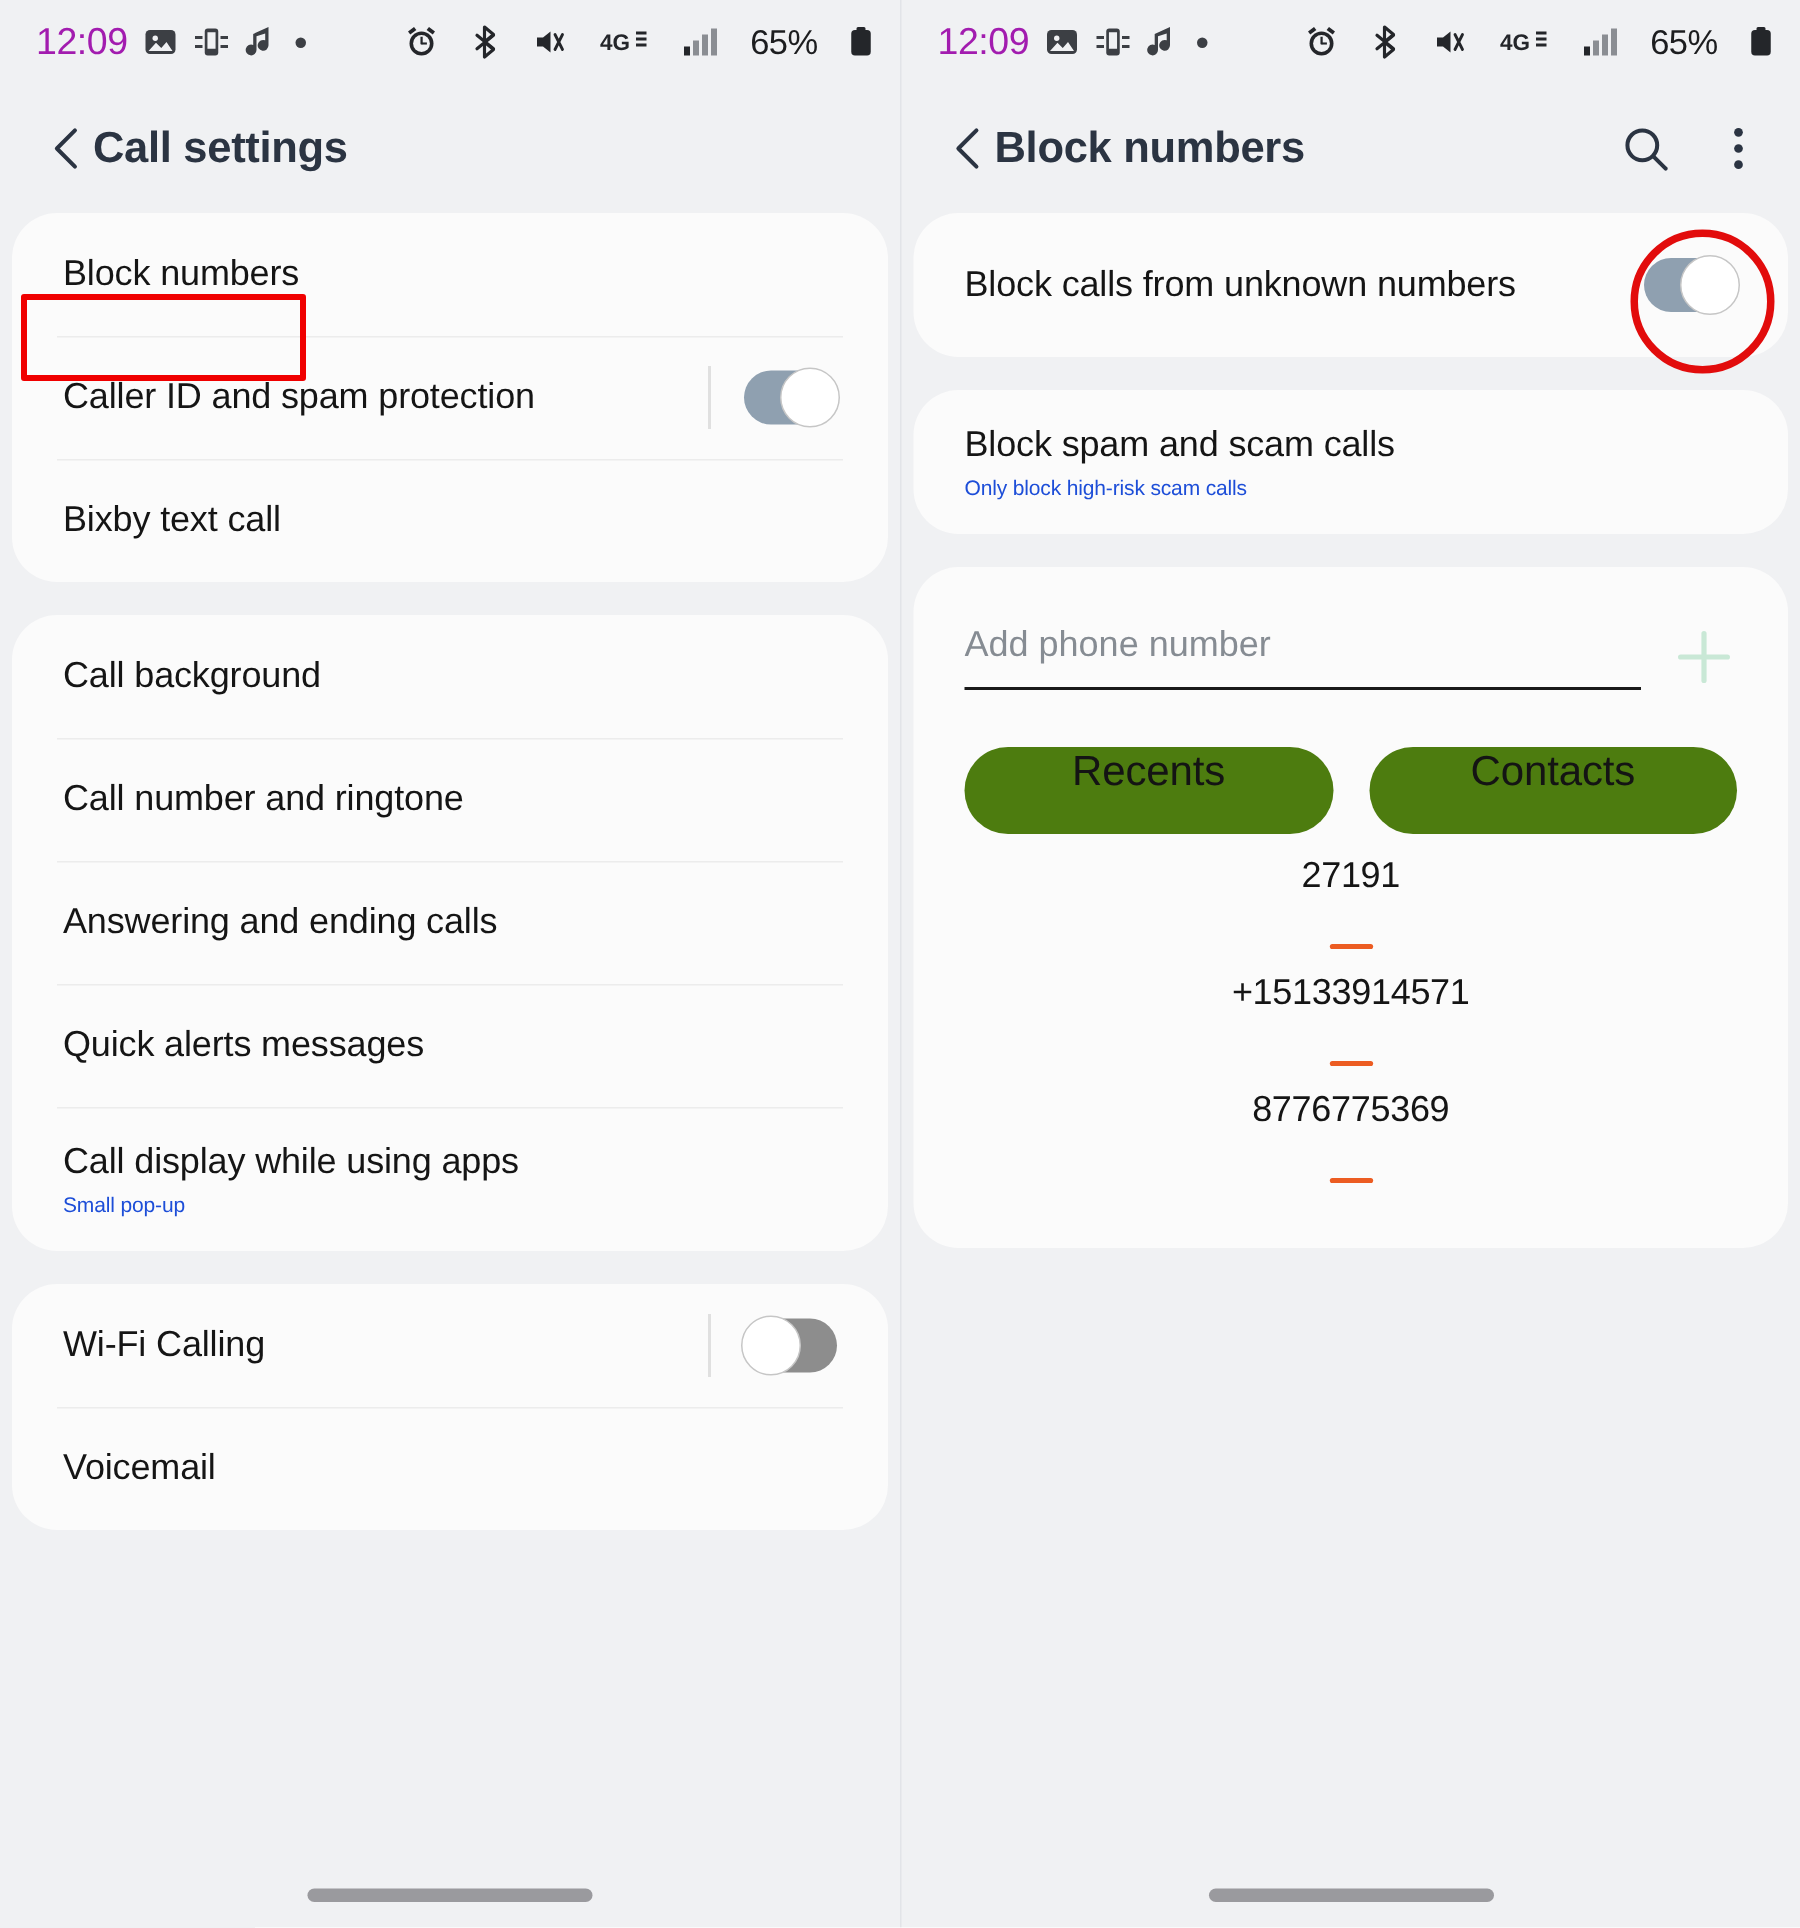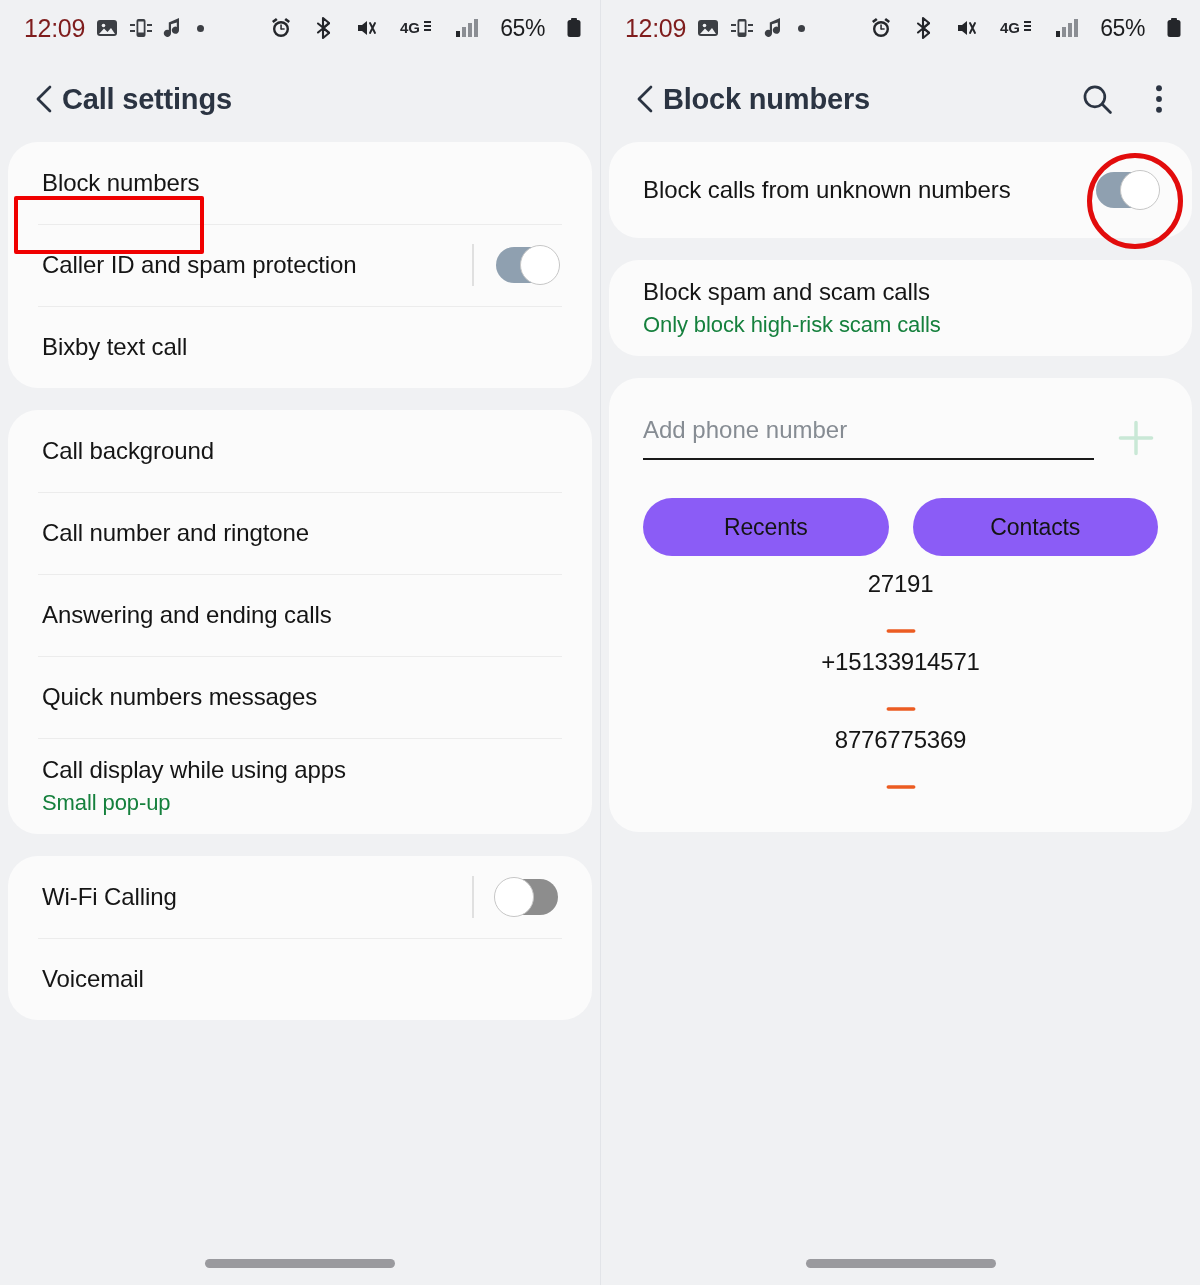--- a/index.html
+++ b/index.html
@@ -21,21 +21,21 @@
   
   .statusbar {
     height: 56px;
     display: flex; align-items: center;
     justify-content: space-between;
     padding: 0 18px 0 24px;
   }
   .sb-left { display: flex; align-items: center; gap: 10px; }
   .sb-right { display: flex; align-items: center; gap: 21px; }
   .sb-time {
-    font-size: 25px; color: #7f1d1d; letter-spacing: -0.3px;
+    font-size: 25px; color: #a21caf; letter-spacing: -0.3px;
     font-weight: 400;
   }
   .sb-ico { display: block; }
   .sb-dot { width: 7px; height: 7px; border-radius: 50%; background: #3c3f44; margin-left: 4px;}
   .sb-batt { font-size: 23px; color: #1c1d1f; letter-spacing: -0.4px; }
 
   
   .titlebar {
     height: 86px;
     display: flex; align-items: center;
@@ -63,21 +63,21 @@
     padding: 0 34px;
   }
   .row.tall { min-height: 96px; }
   .row + .row::before {
     content: "";
     position: absolute; left: 30px; right: 30px; top: 0;
     height: 1px; background: #ececec;
   }
   .row-texts { flex: 1; display: flex; flex-direction: column; gap: 6px; justify-content:center;}
   .row-title { font-size: 24px; color: #151515; letter-spacing: -0.1px; }
-  .row-sub { font-size: 22px; color: #15803d; letter-spacing: -0.1px; }
+  .row-sub { font-size: 14px; color: #1d4ed8; letter-spacing: -0.1px; }
 
   
   .tgl-wrap { display: flex; align-items: center; gap: 22px; flex: none; }
   .tgl-sep { width: 2px; height: 42px; background: #e0e0e0; }
   .toggle {
     width: 62px; height: 36px; border-radius: 18px;
     position: relative; cursor: pointer; flex: none;
   }
   .toggle.on  { background: #8fa0b0; }
   .toggle.off { background: #8d8d8d; }
@@ -103,23 +103,23 @@
     font-size: 24px; color: #151515;
     padding: 0 0 14px 0;
     border-bottom: 2px solid #1a1a1a;
   }
   .addnum-input::placeholder { color: #868c93; }
   .plus-btn { width: 44px; height: 44px; flex:none; cursor:pointer; margin-bottom: 4px;}
 
   .chips { display: flex; gap: 24px; padding: 34px 34px 0 34px; }
   .chip {
     flex: 1; height: 58px; border-radius: 29px;
-    background: #8b5cf6;
-    display: flex; align-items: center; justify-content: center;
-    font-size: 23px; color: #141414; cursor: pointer;
+    background: #4d7c0f;
+    display: flex; justify-content: center;
+    font-size: 28px; color: #141414; cursor: pointer;
     letter-spacing: -0.1px;
   }
   .num-list { padding-top: 14px; }
   .num-row {
     display: flex; align-items: center;
     height: 78px; padding: 0 34px; flex-direction: column;
   }
   .num-label { flex: 1; font-size: 24px; color: #151515; letter-spacing: -0.2px; }
   .minus-btn { width: 34px; height: 34px; cursor: pointer; flex: none; }
 
@@ -252,21 +252,21 @@
           <span class="row-title">Call number and ringtone</span>
         </div>
       </div>
       <div class="row">
         <div class="row-texts">
           <span class="row-title">Answering and ending calls</span>
         </div>
       </div>
       <div class="row">
         <div class="row-texts">
-          <span class="row-title">Quick numbers messages</span>
+          <span class="row-title">Quick alerts messages</span>
         </div>
       </div>
       <div class="row tall">
         <div class="row-texts">
           <span class="row-title">Call display while using apps</span>
           <span class="row-sub">Small pop-up</span>
         </div>
       </div>
     </div>
 

